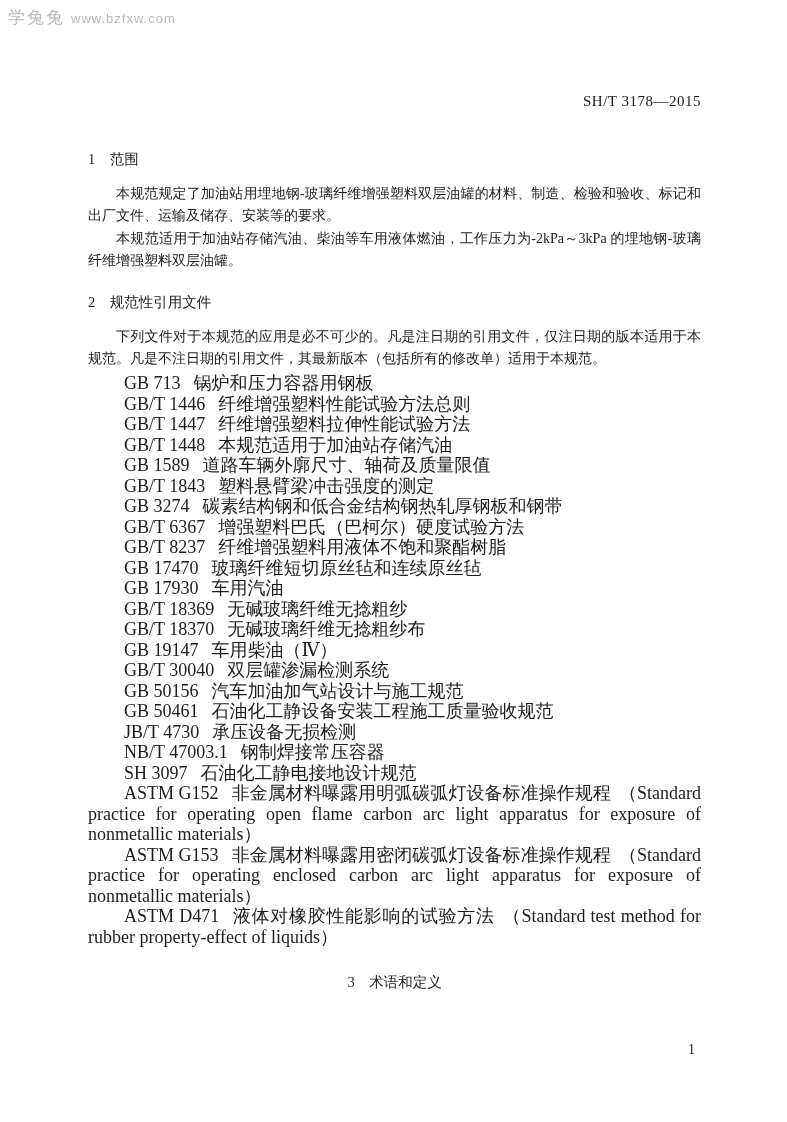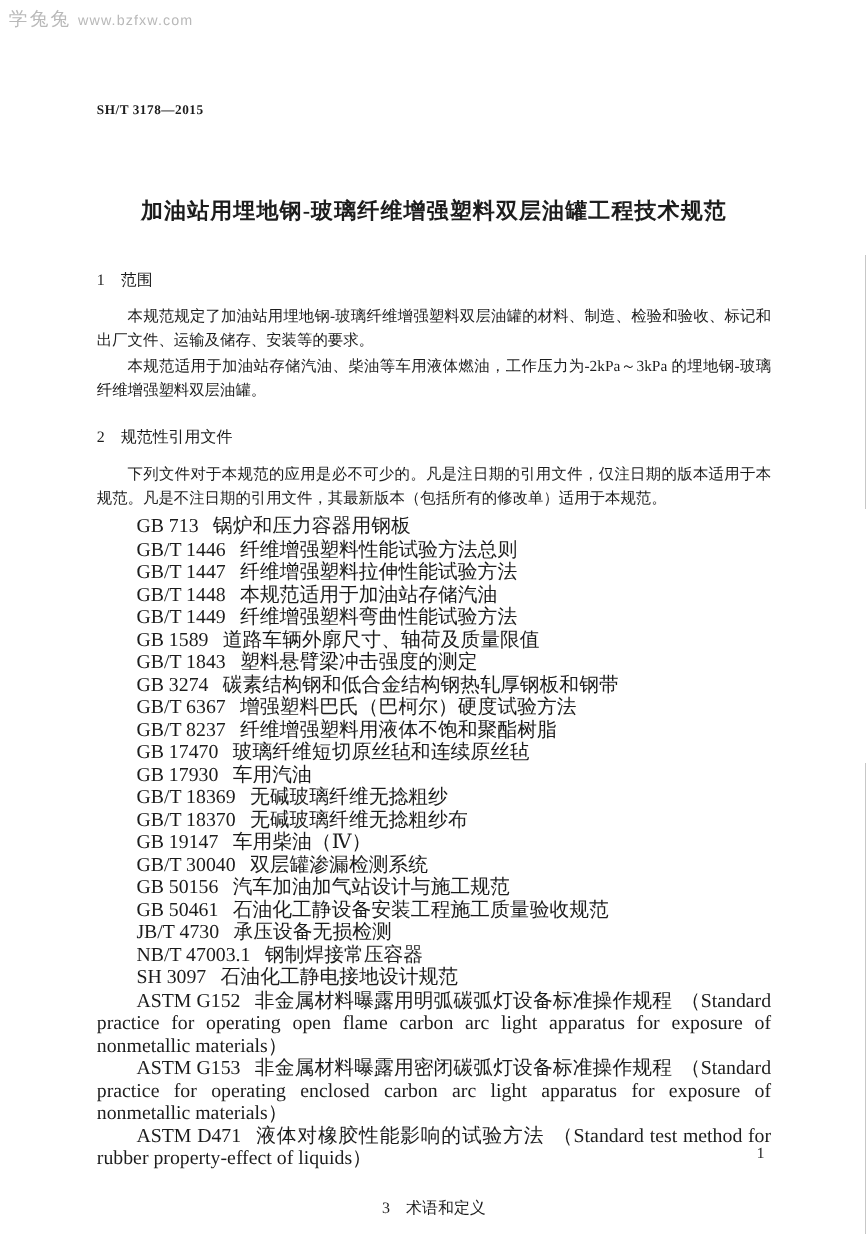--- a/index.html
+++ b/index.html
@@ -23,22 +23,23 @@
     white-space: nowrap;
   }
   .watermark .wm-name { font-size: 17px; letter-spacing: 2px; }
   .watermark .wm-url  { font-size: 13px; margin-left: 6px; letter-spacing: 1px; }
   .content {
     position: absolute;
     top: 0; left: 0; right: 0;
     padding: 93px 86px 0 88px;
   }
   .doc-number {
-    font-size: 12px;
-    font-weight: bold;
+    text-align: right;
+    font-size: 15px;
+    font-weight: normal;
     letter-spacing: 0.5px;
   }
   .doc-title {
     margin-top: 70px;
     text-align: center;
     font-size: 20px;
     font-weight: bold;
     letter-spacing: 1px;
   }
   .section-heading {
@@ -79,35 +80,33 @@
 <div class="page">
 
   <div class="watermark">
     <span class="wm-name">学兔兔</span><span class="wm-url">www.bzfxw.com</span>
   </div>
 
   <div class="content">
 
     <div class="doc-number">SH/T 3178—2015</div>
 
-    <h1 class="doc-title">加油站用埋地钢-玻璃纤维增强塑料双层油罐工程技术规范</h1>
 
     <h2 class="section-heading h1">1　范围</h2>
     <p class="para">本规范规定了加油站用埋地钢-玻璃纤维增强塑料双层油罐的材料、制造、检验和验收、标记和出厂文件、运输及储存、安装等的要求。</p>
     <p class="para">本规范适用于加油站存储汽油、柴油等车用液体燃油，工作压力为-2kPa～3kPa 的埋地钢-玻璃纤维增强塑料双层油罐。</p>
 
     <h2 class="section-heading h2">2　规范性引用文件</h2>
     <p class="para">下列文件对于本规范的应用是必不可少的。凡是注日期的引用文件，仅注日期的版本适用于本规范。凡是不注日期的引用文件，其最新版本（包括所有的修改单）适用于本规范。</p>
 
     <div class="references">
         <div class="ref-item"><span class="ref-code">GB 713</span><span class="ref-title">锅炉和压力容器用钢板</span></div>
         <div class="ref-item"><span class="ref-code">GB/T 1446</span><span class="ref-title">纤维增强塑料性能试验方法总则</span></div>
         <div class="ref-item"><span class="ref-code">GB/T 1447</span><span class="ref-title">纤维增强塑料拉伸性能试验方法</span></div>
         <div class="ref-item"><span class="ref-code">GB/T 1448</span><span class="ref-title">本规范适用于加油站存储汽油</span></div>
-        <div class="ref-item"><span class="ref-code">GB/T 1449</span><span class="ref-title">纤维增强塑料弯曲性能试验方法</span></div>
         <div class="ref-item"><span class="ref-code">GB 1589</span><span class="ref-title">道路车辆外廓尺寸、轴荷及质量限值</span></div>
         <div class="ref-item"><span class="ref-code">GB/T 1843</span><span class="ref-title">塑料悬臂梁冲击强度的测定</span></div>
         <div class="ref-item"><span class="ref-code">GB 3274</span><span class="ref-title">碳素结构钢和低合金结构钢热轧厚钢板和钢带</span></div>
         <div class="ref-item"><span class="ref-code">GB/T 6367</span><span class="ref-title">增强塑料巴氏（巴柯尔）硬度试验方法</span></div>
         <div class="ref-item"><span class="ref-code">GB/T 8237</span><span class="ref-title">纤维增强塑料用液体不饱和聚酯树脂</span></div>
         <div class="ref-item"><span class="ref-code">GB 17470</span><span class="ref-title">玻璃纤维短切原丝毡和连续原丝毡</span></div>
         <div class="ref-item"><span class="ref-code">GB 17930</span><span class="ref-title">车用汽油</span></div>
         <div class="ref-item"><span class="ref-code">GB/T 18369</span><span class="ref-title">无碱玻璃纤维无捻粗纱</span></div>
         <div class="ref-item"><span class="ref-code">GB/T 18370</span><span class="ref-title">无碱玻璃纤维无捻粗纱布</span></div>
         <div class="ref-item"><span class="ref-code">GB 19147</span><span class="ref-title">车用柴油（Ⅳ）</span></div>

